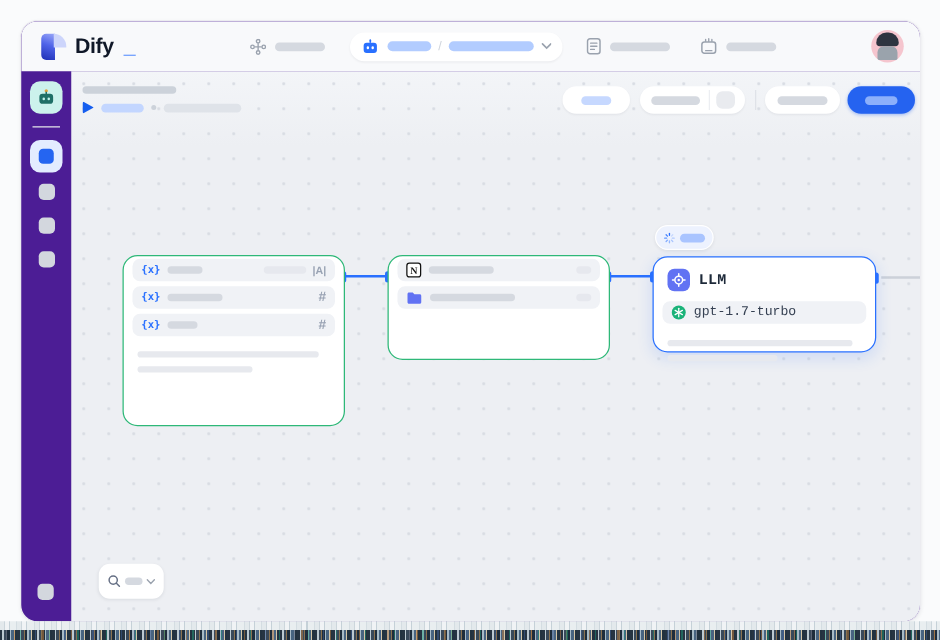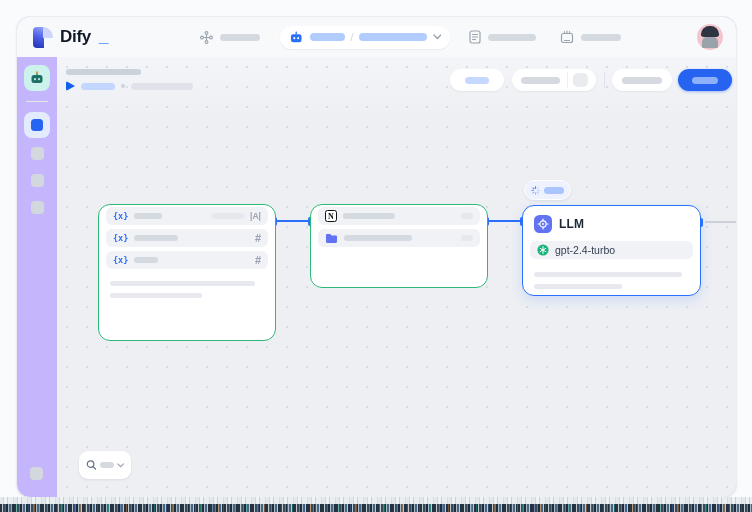--- a/index.html
+++ b/index.html
@@ -1,21 +1,21 @@
 <!DOCTYPE html>
 <html><head>
 <meta charset="utf-8">
 <style>
   * { margin:0; padding:0; box-sizing:border-box; }
   html,body { width:752px; height:512px; }
   body { font-family:"Liberation Sans", sans-serif; background:#fafbfc; position:relative; overflow:hidden; }
 
   .window{
     position:absolute; left:16px; top:16px; width:721px; height:482px;
-    background:#c4b5fd; border:1px solid #ececf0; border-radius:14px;
+    background:#4c1d95; border:1px solid #ececf0; border-radius:14px;
     overflow:hidden; display:flex; flex-direction:column;
     box-shadow:0 1px 3px rgba(16,24,40,.05);
   }
 
   
   .hdr{ height:40px; display:flex; align-items:center; flex:0 0 40px; background:#f8f9fb; }
   .logo{ display:flex; align-items:center; margin-left:16px; gap:7px; }
   .logo-mark{ position:relative; width:20px; height:21px; }
   .logo-mark .lm-left{ position:absolute; left:0; top:0; width:11px; height:21px; border-radius:4px 0 0 4px; background:linear-gradient(200deg,#98a6f8 0%,#4e62e8 45%,#1f30b4 100%); }
   .logo-mark .lm-q{ position:absolute; left:10px; top:0; width:10px; height:11px; border-radius:0 11px 0 0; background:#cdd5fb; }
@@ -303,42 +303,42 @@
               <path d="M9 6h2" opacity=".3"></path>
             <path d="M2.5 2.5l1.4 1.4" opacity=".85"></path>
               <path d="M8.1 8.1l1.4 1.4" opacity=".35"></path>
             <path d="M9.5 2.5L8.1 3.9" opacity=".2"></path>
               <path d="M3.9 8.1L2.5 9.5" opacity=".55"></path>
           </g>
         </svg>
         <span class="bar"></span>
       </div>
 
-      <div class="node node-blue" style="left:465px;top:148px;width:179px;height:91px;">
+      <div class="node node-blue" style="left:465px;top:148px;width:179px;height:77px;font-family:Liberation Mono, monospace;">
         <div class="node-hd">
           <span class="node-ic ic-indigo">
             <svg width="12" height="12" viewBox="0 0 12 12">
                 <circle cx="6" cy="6" r="3.1" fill="none" stroke="#fff" stroke-width="1.2"></circle>
                 <path d="M6 1v1.4M6 9.6V11M1 6h1.4M9.6 6H11" stroke="#fff" stroke-width="1.2" stroke-linecap="round"></path>
                 <circle cx="6" cy="6" r="1" fill="#fff"></circle>
               </svg>
           </span>
           <span class="node-title" style="font-size:12px;">LLM</span>
         </div>
         <div class="rows">
           <div class="nrow">
             <svg width="12" height="12" viewBox="0 0 12 12">
               <circle cx="6" cy="6" r="5.6" fill="#1ab379"></circle>
               <g stroke="#fff" stroke-width="1" stroke-linecap="round">
                 <path d="M6 2.6v6.8"></path>
                   <path d="M3.1 4.3l5.8 3.4"></path>
                   <path d="M8.9 4.3L3.1 7.7"></path>
               </g>
             </svg>
-            <span class="model-name">gpt-2.4-turbo</span>
+            <span class="model-name">gpt-1.7-turbo</span>
           </div>
         </div>
         <div class="foot" style="padding-top:13px;">
           <span class="fline" style="width:148px;"></span>
           <span class="fline" style="width:88px;"></span>
         </div>
       </div>
 
       <div class="zoomctl">
         <svg width="12" height="12" viewBox="0 0 12 12">

